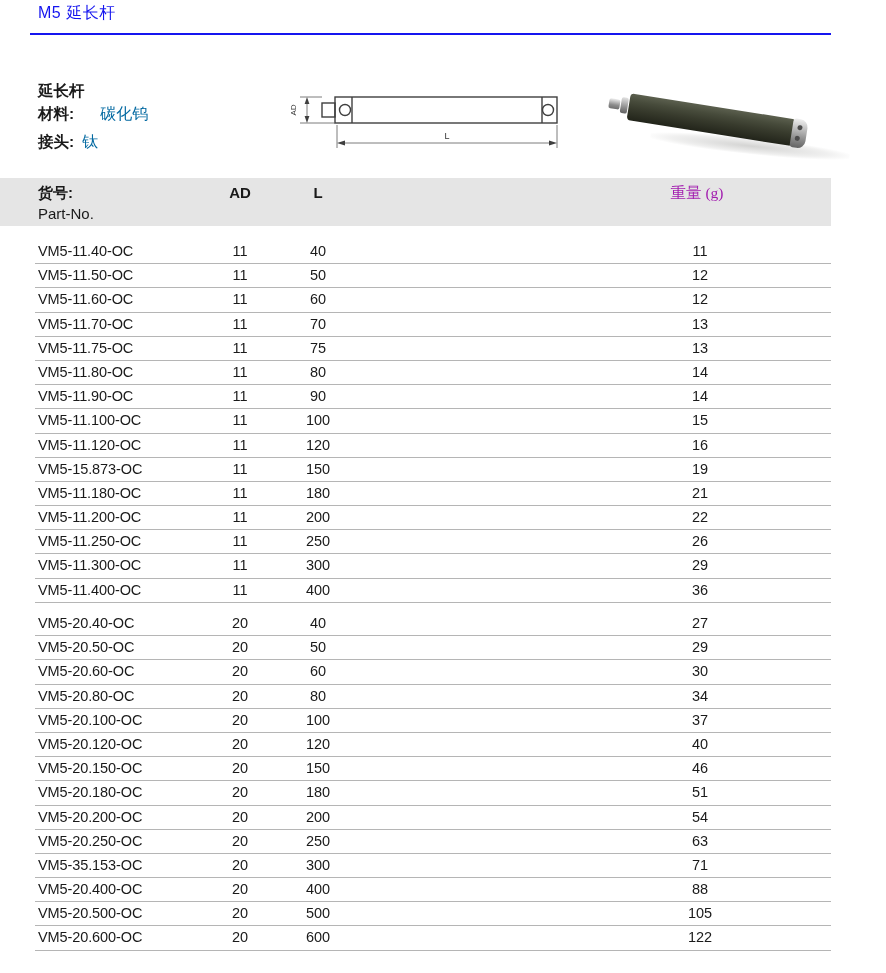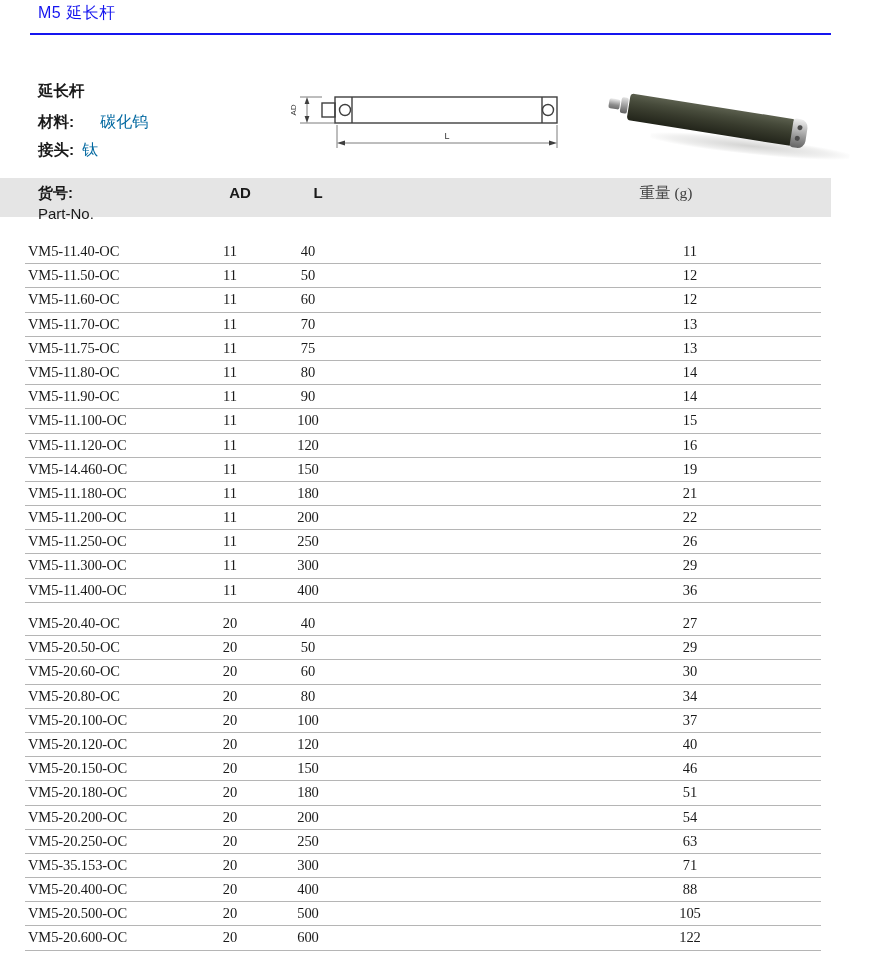--- a/index.html
+++ b/index.html
@@ -14,21 +14,21 @@
     font-size:16px;font-weight:500;letter-spacing:.5px;
     color:var(--accent-blue,#1515ef);
   }
   .title-rule{
     position:absolute;left:30px;top:33px;width:801px;height:2px;
     background:var(--accent-blue,#1515ef);
   }
 
   
   .intro{position:absolute;left:38px;top:81px;font-size:15.5px;}
-  .info-name{font-weight:bold;margin-bottom:10px;font-family:Liberation Serif, serif;}
+  .info-name{font-weight:bold;margin-bottom:2px;font-family:Liberation Serif, serif;}
   .info-line{margin-bottom:6px;height:22px;}
   .info-line .lbl{font-weight:bold;}
   .val{font-family:"Liberation Serif","DejaVu Serif",serif;font-size:16px;color:#0369a1;}
   .val-material{margin-left:26px;}
   .val-joint{margin-left:8px;}
 
   
   .drawing{position:absolute;left:285px;top:84px;width:285px;height:78px;}
   .drawing .ln{stroke:#3f3f3f;stroke-width:1.4;fill:none;}
   .drawing .thin{stroke:#5a5a5a;stroke-width:0.8;fill:none;}
@@ -63,34 +63,34 @@
     position:relative;width:15px;height:29px;margin-left:-1px;
     border-radius:3px 8px 8px 3px;
     background:linear-gradient(#efefef 0%,#bdbdbd 35%,#8a8a8a 70%,#636363 100%);
   }
   .rod-cap .hole{position:absolute;border-radius:50%;background:#4c4c4c;}
   .rod-cap .h1{width:5px;height:5px;left:5px;top:6px;}
   .rod-cap .h2{width:5px;height:5px;left:4px;top:17px;}
 
   
   .thead{
-    position:absolute;left:0;top:178px;width:831px;height:39px;
+    position:absolute;left:0;top:178px;width:831px;height:48px;
     background:var(--table-header-bg,#e5e5e5);
   }
   .th-part{position:absolute;left:38px;top:4px;line-height:21px;font-size:15px;}
   .th-part .cn{font-weight:bold;}
   .th-ad,.th-l{position:absolute;top:6px;width:50px;text-align:center;font-weight:bold;font-size:15px;}
   .th-ad{left:215px;}
   .th-l{left:293px;}
   .th-wt{
-    position:absolute;left:614px;top:5px;width:104px;text-align:center;
-    font-family:"Liberation Serif","DejaVu Serif",serif;font-size:15.5px;color:#404040;
-  }
-
-  .tgroup{position:absolute;left:25px;width:796px;font-family:Liberation Serif, serif;}
+    position:absolute;left:645px;top:5px;width:104px;text-align:center;
+    font-family:"Liberation Serif","DejaVu Serif",serif;font-size:15.5px;color:#a21caf;
+  }
+
+  .tgroup{position:absolute;left:35px;width:796px;}
   .g0{top:240px;}
   .g1{top:612px;}
   .trow{position:relative;height:23.2px;border-bottom:1px solid var(--row-divider,#b5b5b5);}
   .cell{position:absolute;top:0;font-size:14.5px;line-height:23px;letter-spacing:-.1px;white-space:nowrap;}
   .c-part{left:3px;}
   .c-ad{left:180px;width:50px;text-align:center;}
   .c-l{left:258px;width:50px;text-align:center;}
   .c-wt{left:615px;width:100px;text-align:center;}
 </style>
 </head>
@@ -207,21 +207,21 @@
         <span class="cell c-l">100</span>
         <span class="cell c-wt">15</span>
       </div>
       <div class="trow">
         <span class="cell c-part">VM5-11.120-OC</span>
         <span class="cell c-ad">11</span>
         <span class="cell c-l">120</span>
         <span class="cell c-wt">16</span>
       </div>
       <div class="trow">
-        <span class="cell c-part">VM5-14.460-OC</span>
+        <span class="cell c-part">VM5-15.873-OC</span>
         <span class="cell c-ad">11</span>
         <span class="cell c-l">150</span>
         <span class="cell c-wt">19</span>
       </div>
       <div class="trow">
         <span class="cell c-part">VM5-11.180-OC</span>
         <span class="cell c-ad">11</span>
         <span class="cell c-l">180</span>
         <span class="cell c-wt">21</span>
       </div>

